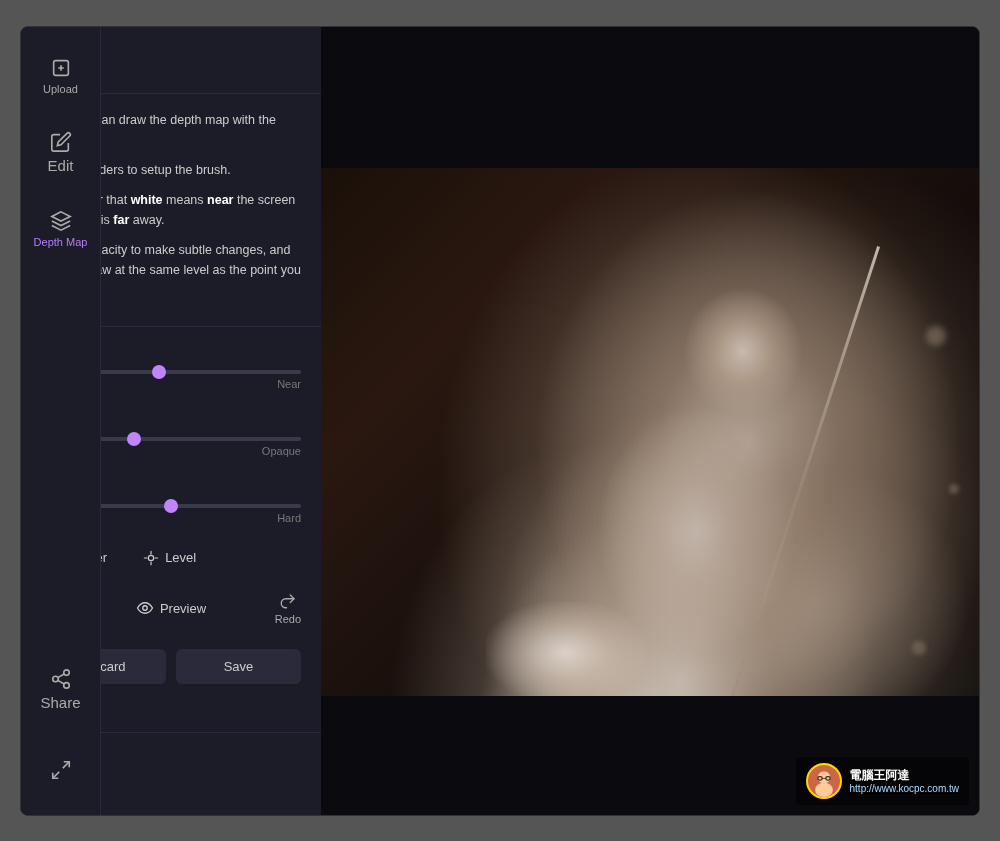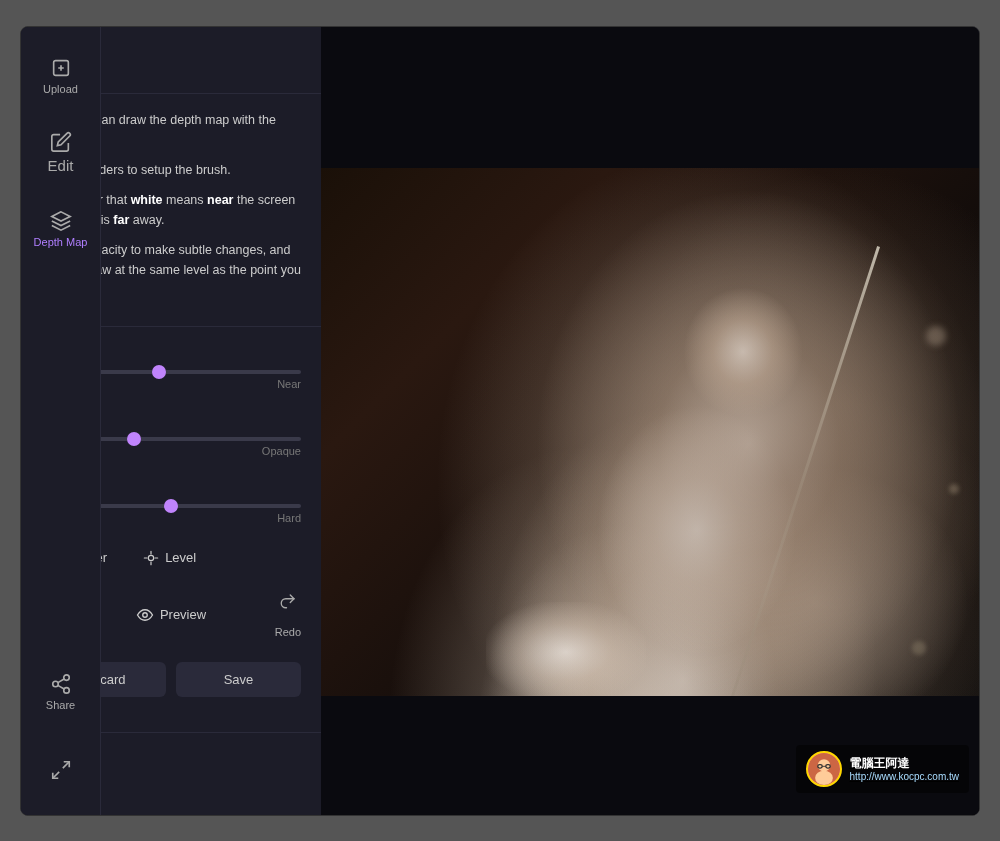--- a/index.html
+++ b/index.html
@@ -116,21 +116,21 @@
       display: flex;
       align-items: center;
       justify-content: space-between;
       padding: 6px 0;
       margin-bottom: 10px;
     }
     .action-btn {
       display: flex;
       flex-direction: column;
       align-items: center;
-      gap: 16px;
+      gap: 3px;
       color: #aaa;
       font-size: 11px;
       cursor: pointer;
       background: none;
       border: none;
       text-align: center;
     }
     .action-btn svg {
       width: 18px;
       height: 18px;
@@ -224,21 +224,21 @@
       top: 0; left: 0; right: 0; bottom: 0;
       background:
         radial-gradient(ellipse at 65% 35%, rgba(255,245,235,0.75) 0%, rgba(220,200,180,0.4) 15%, transparent 35%),
         radial-gradient(ellipse at 55% 65%, rgba(240,230,220,0.7) 0%, rgba(200,180,160,0.45) 18%, transparent 38%),
         radial-gradient(ellipse at 45% 75%, rgba(235,225,215,0.65) 0%, transparent 28%),
         radial-gradient(ellipse at 75% 55%, rgba(210,195,180,0.5) 0%, transparent 22%);
     }
     
     .watermark {
       position: absolute;
-      bottom: 22px;
+      bottom: 10px;
       right: 10px;
       background: rgba(0,0,0,0.5);
       padding: 6px 10px;
       border-radius: 4px;
       display: flex;
       align-items: center;
       gap: 8px;
       text-decoration: underline;
     }
     .watermark-face {
@@ -431,21 +431,21 @@
 
     <div style="margin-top:auto;margin-bottom:20px;display:flex;flex-direction:column;align-items:center;gap:20px;">
       <div class="nav-icon-item">
         <svg viewBox="0 0 24 24" width="22" height="22" fill="none" stroke="#aaa" stroke-width="1.8">
           <circle cx="18" cy="5" r="3"></circle>
           <circle cx="6" cy="12" r="3"></circle>
           <circle cx="18" cy="19" r="3"></circle>
           <line x1="8.59" y1="13.51" x2="15.42" y2="17.49"></line>
           <line x1="15.41" y1="6.51" x2="8.59" y2="10.49"></line>
         </svg>
-        <span style="color:#aaa;font-size:11px;">Share</span>
+        <span style="color:#aaa;font-size:15px;">Share</span>
       </div>
       <div class="nav-icon-item">
         <svg viewBox="0 0 24 24" width="22" height="22" fill="none" stroke="#aaa" stroke-width="1.8">
           <polyline points="15 3 21 3 21 9"></polyline>
           <polyline points="9 21 3 21 3 15"></polyline>
           <line x1="21" y1="3" x2="14" y2="10"></line>
           <line x1="3" y1="21" x2="10" y2="14"></line>
         </svg>
       </div>
     </div>

